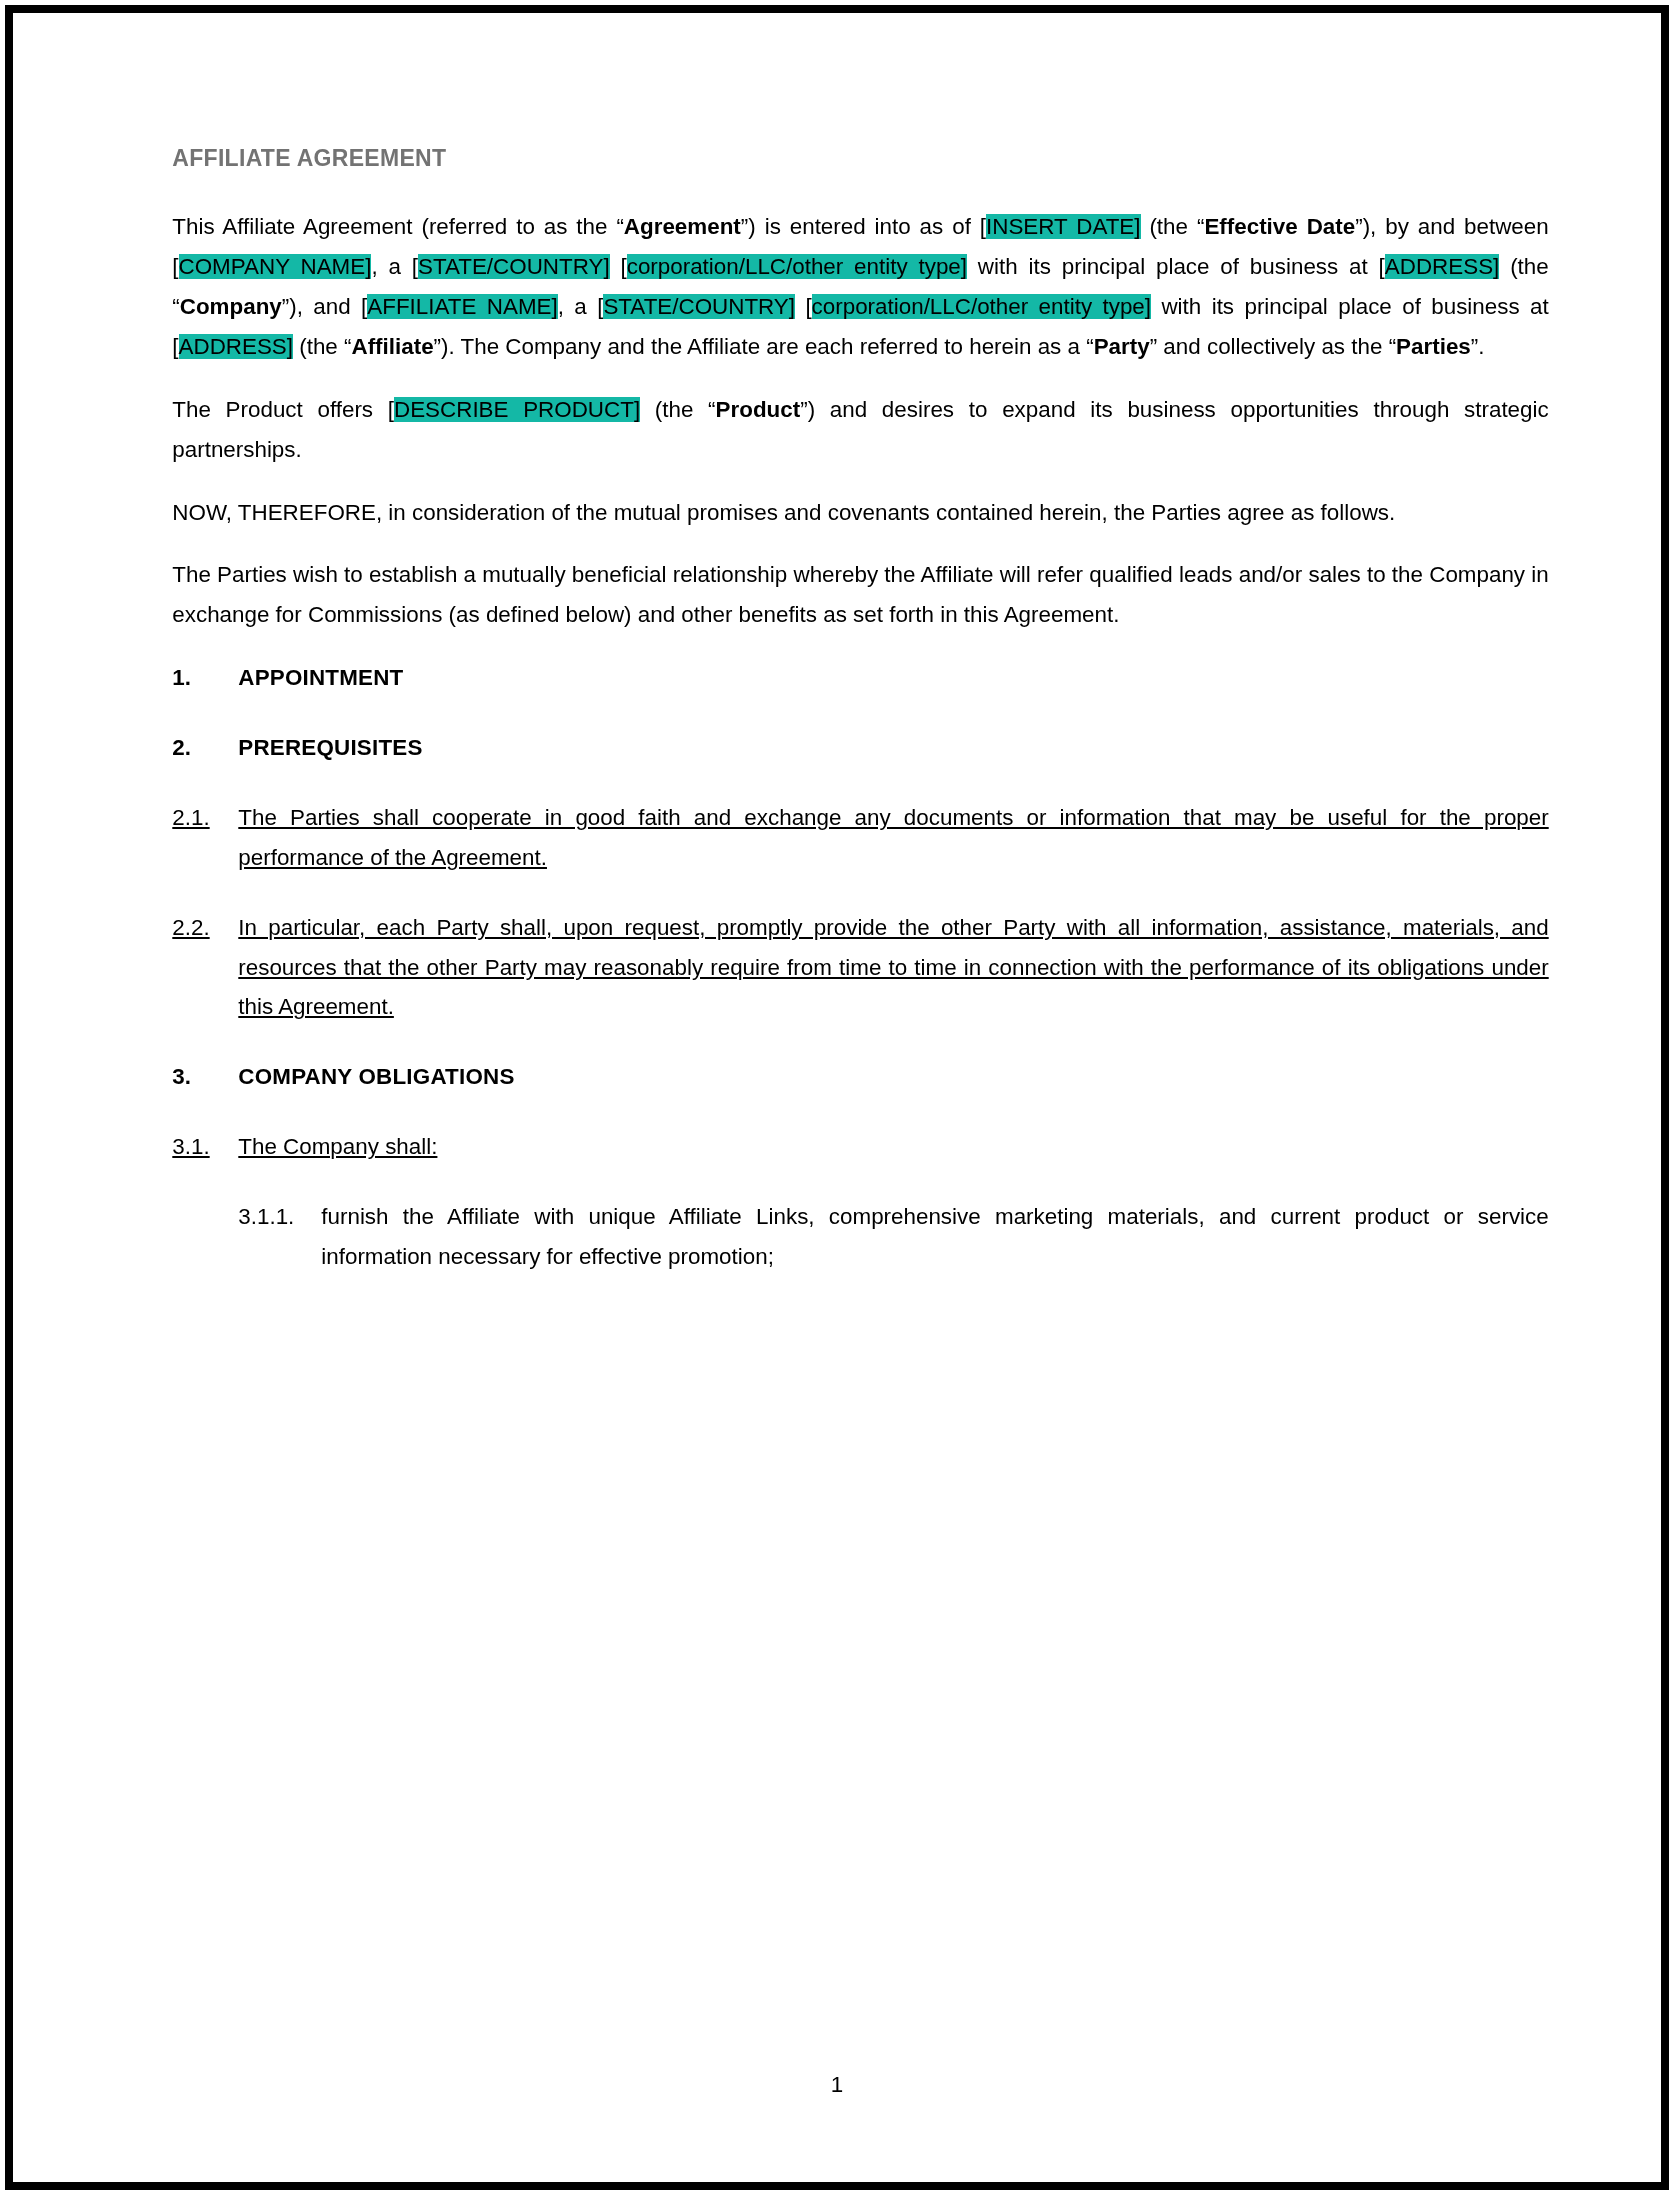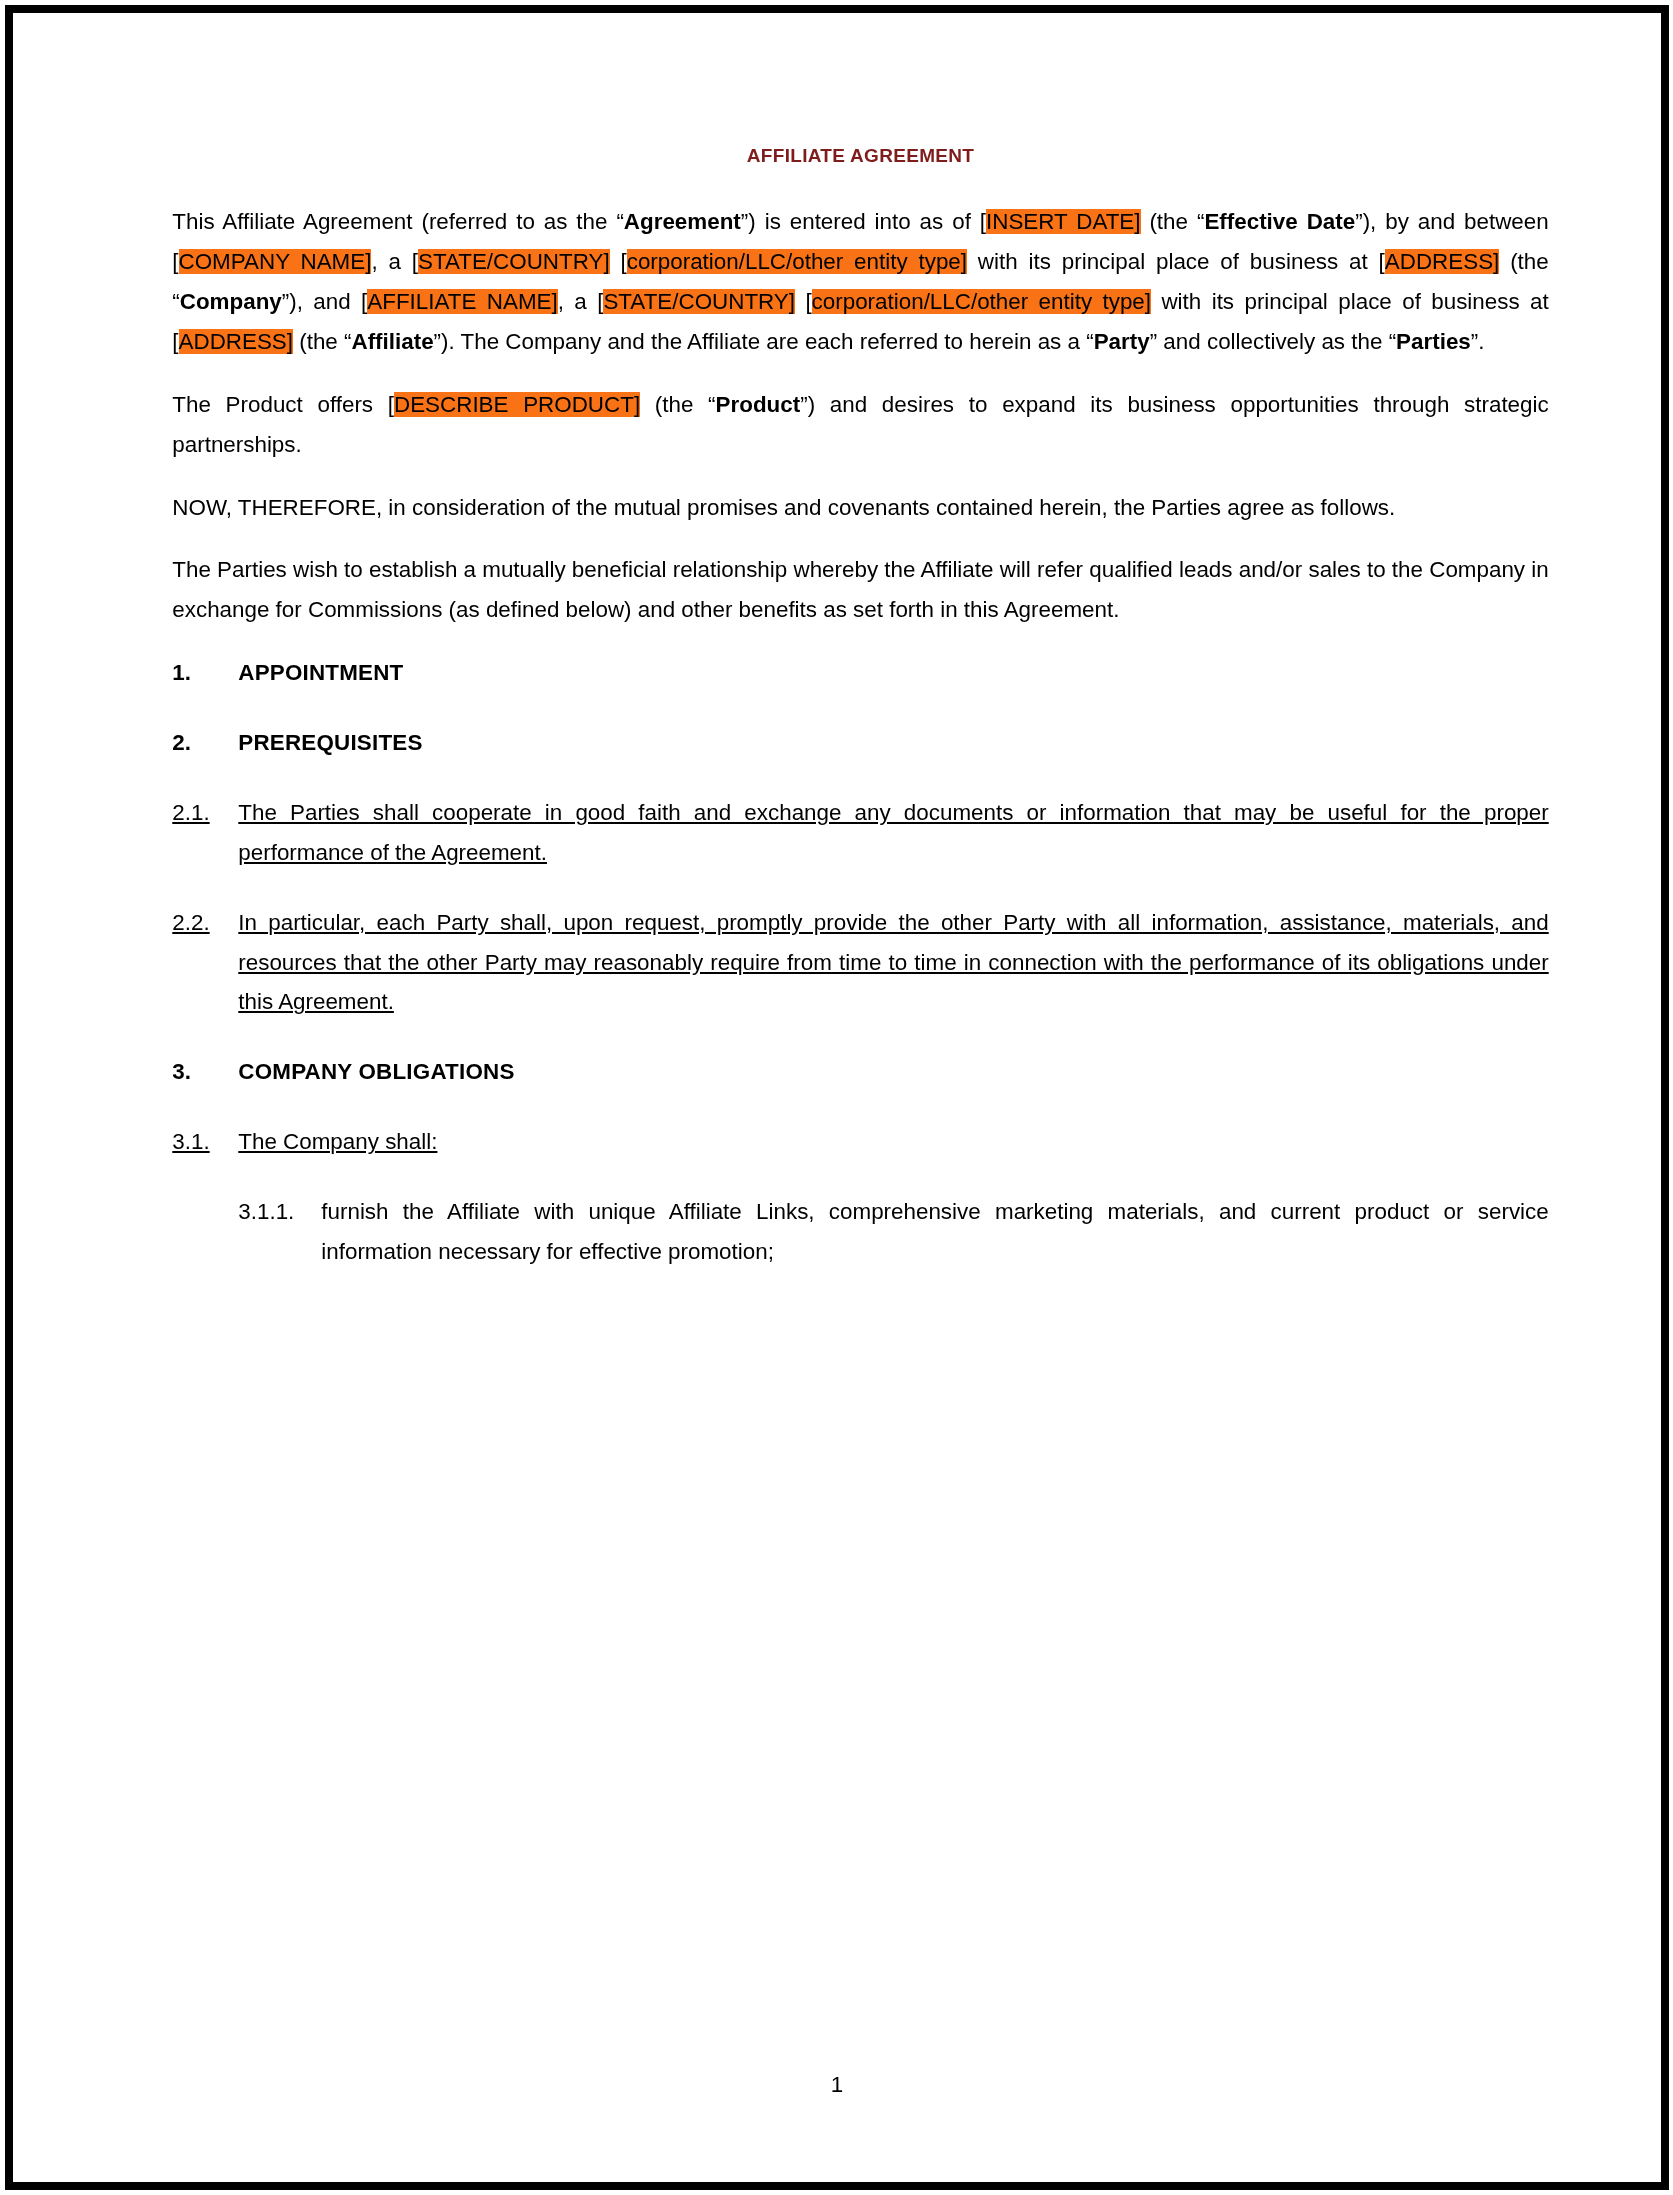--- a/index.html
+++ b/index.html
@@ -28,38 +28,37 @@
     background: #ffffff;
     position: relative;
   }
   .page-inner {
     box-sizing: border-box;
     position: absolute;
     left: 0; top: 0; right: 0; bottom: 0;
     padding: 132px 112px 0 159px;
   }
   .doc-title {
-    text-align: center;
     font-weight: bold;
-    font-size: 19px;
+    font-size: 23px;
     letter-spacing: 0.3px;
     margin: 0 0 35px 0;
-    color: #7f1d1d;
+    color: #737373;
   }
   p.body-para {
     margin: 0 0 23px 0;
     font-size: 22.4px;
     line-height: 1.78;
     text-align: justify;
     text-justify: inter-word;
     color: #000000;
   }
   b, .bold { font-weight: bold; margin-top: 30px; }
   .hl {
-    background-color: #f97316;
+    background-color: #14b8a6;
   }
   
   .sec-row {
     display: flex;
     align-items: flex-start;
     font-size: 22.4px;
     line-height: 1.78;
     color: #000000;
   }
   .sec-num {

